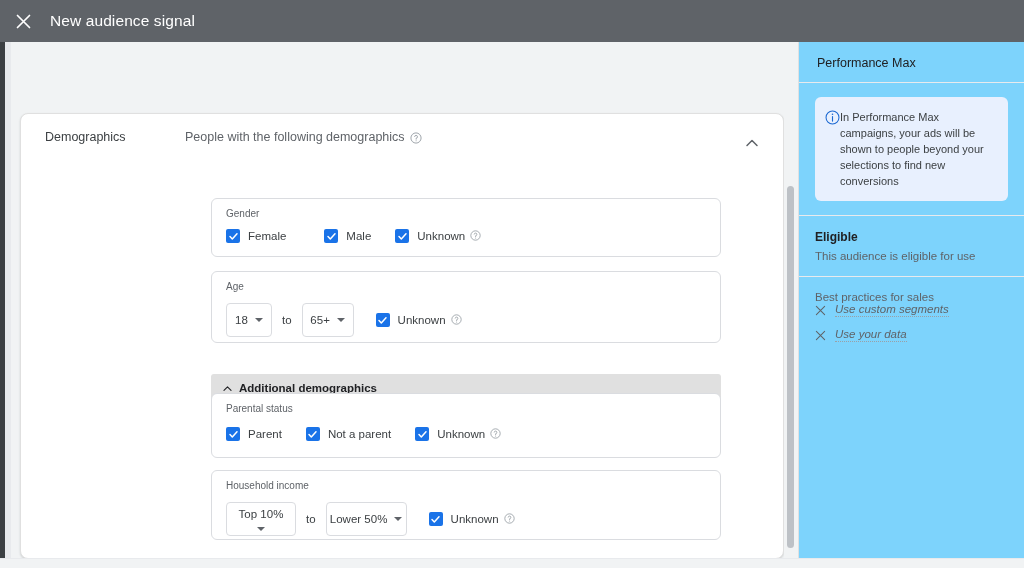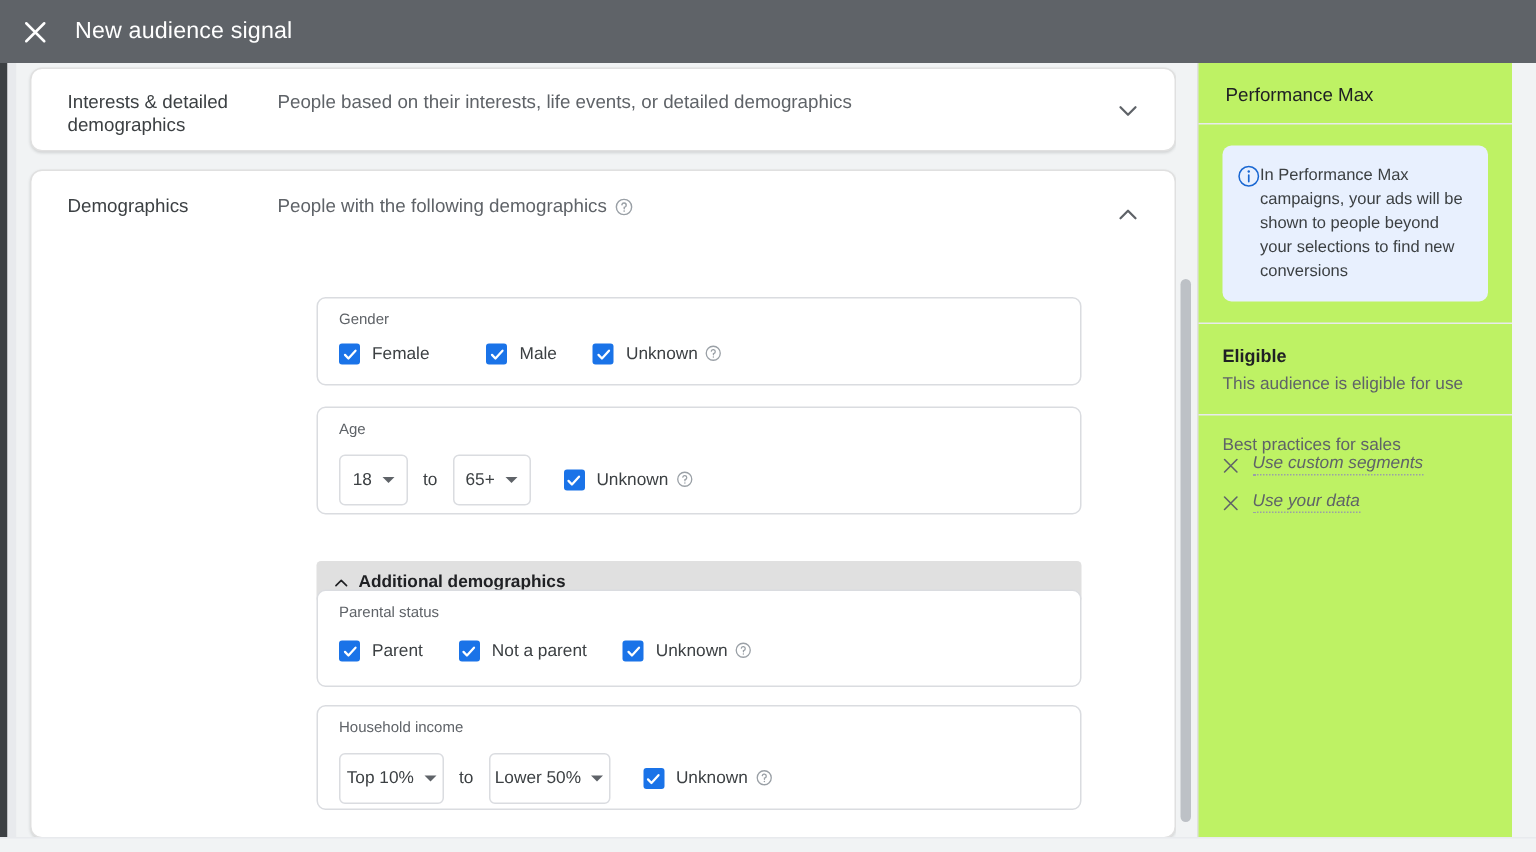--- a/index.html
+++ b/index.html
@@ -131,22 +131,22 @@
     position: absolute; top: 42px; left: 784px; width: 14px; height: 526px;
     background: #f1f3f4;
   }
   .scroll-thumb {
     position: absolute; top: 186px; left: 787px; width: 7px; height: 362px;
     background: #bdc1c6; border-radius: 4px; cursor: pointer;
   }
 
   
   .sidebar {
-    position: absolute; top: 42px; left: 798px; width: 210px; height: 526px;
-    background: #bef264; border-left: 1px solid #e0e0e0;
+    position: absolute; top: 42px; left: 798px; width: 226px; height: 526px;
+    background: #7dd3fc; border-left: 1px solid #e0e0e0;
   }
   .sb-title {
     padding: 14px 18px 12px 18px; font-size: 12.5px; color: #202124;
     border-bottom: 1px solid #e8eaed;
   }
   .sb-section { padding: 14px 16px; border-bottom: 1px solid #e8eaed; }
   .info-box {
     background: #e8f0fe; border-radius: 6px; padding: 12px 12px 12px 10px;
     display: flex; align-items: flex-start;
   }
@@ -180,33 +180,20 @@
       </svg>
     </div>
     <div class="topbar-title">New audience signal</div>
   </div>
 
   <div class="left-rail"></div>
   <div class="left-rail-inner"></div>
 
   <div class="main">
 
-    <div class="card panel-collapsed">
-      <div class="panel-head" style="width:100%;">
-        <div class="panel-label">Interests &amp; detailed demographics</div>
-        <div class="panel-desc" style="margin-left:9px;">
-          <span>People based on their interests, life events, or detailed demographics</span>
-        </div>
-      </div>
-      <div class="panel-chevron">
-        <svg width="18" height="18" viewBox="0 0 18 18">
-          <path d="M4 6.5 L9 11.5 L14 6.5" fill="none" stroke="#5f6368" stroke-width="1.5" stroke-linecap="round" stroke-linejoin="round"></path>
-        </svg>
-      </div>
-    </div>
 
     <div class="card panel-expanded">
       <div class="panel-head">
         <div class="panel-label">Demographics</div>
         <div class="panel-desc" style="margin-left:9px;">
           <span>People with the following demographics</span>
           <span class="help-icon">
             <svg width="12" height="12" viewBox="0 0 12 12">
               <circle cx="6" cy="6" r="5.1" fill="none" stroke="#9aa0a6" stroke-width="0.95"></circle>
               <path d="M4.6 4.5 a1.45 1.45 0 1 1 1.55 1.75 v0.9" fill="none" stroke="#9aa0a6" stroke-width="0.95" stroke-linecap="round"></path>
@@ -328,21 +315,21 @@
                 <circle cx="6.1" cy="8.7" r="0.55" fill="#9aa0a6"></circle>
               </svg>
             </span>
           </div>
         </div>
       </div>
 
       <div class="fieldbox" style="top:356px; width:510px; height:70px;">
         <div class="fieldbox-label">Household income</div>
         <div class="fieldrow" style="top:31px;">
-          <div class="select" style="width:70px;">
+          <div class="select" style="width:70px;flex-direction:column;">
             <span>Top 10%</span>
             <span class="caret"></span>
           </div>
           <span class="to-sep">to</span>
           <div class="select" style="width:81px;">
             <span>Lower 50%</span>
             <span class="caret"></span>
           </div>
           <div class="cb-wrap" style="margin-left:22px;">
             <span class="cb">

